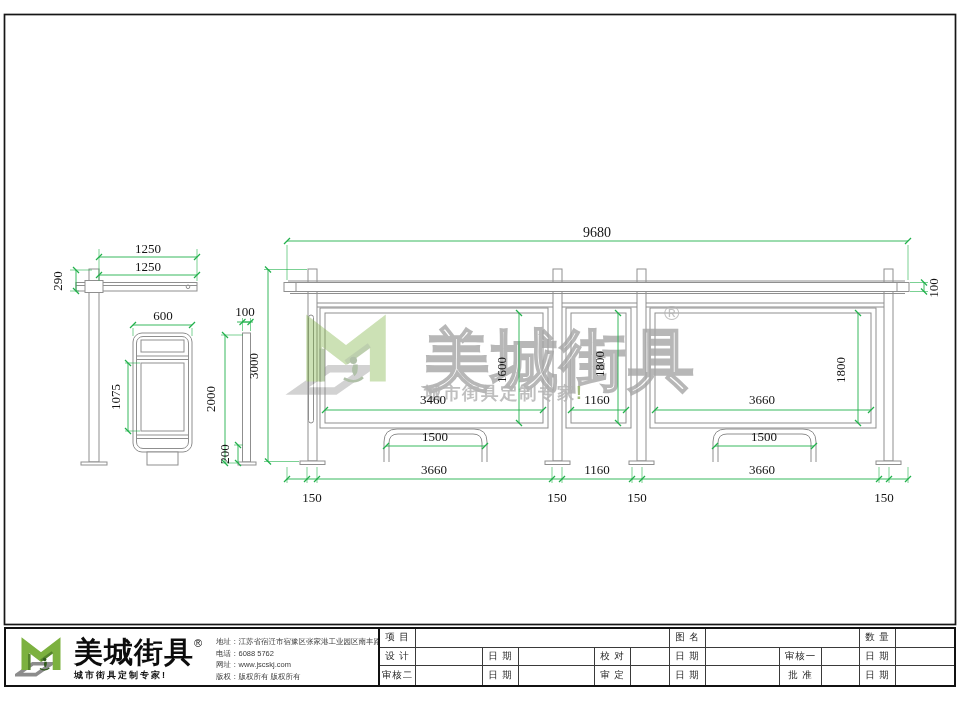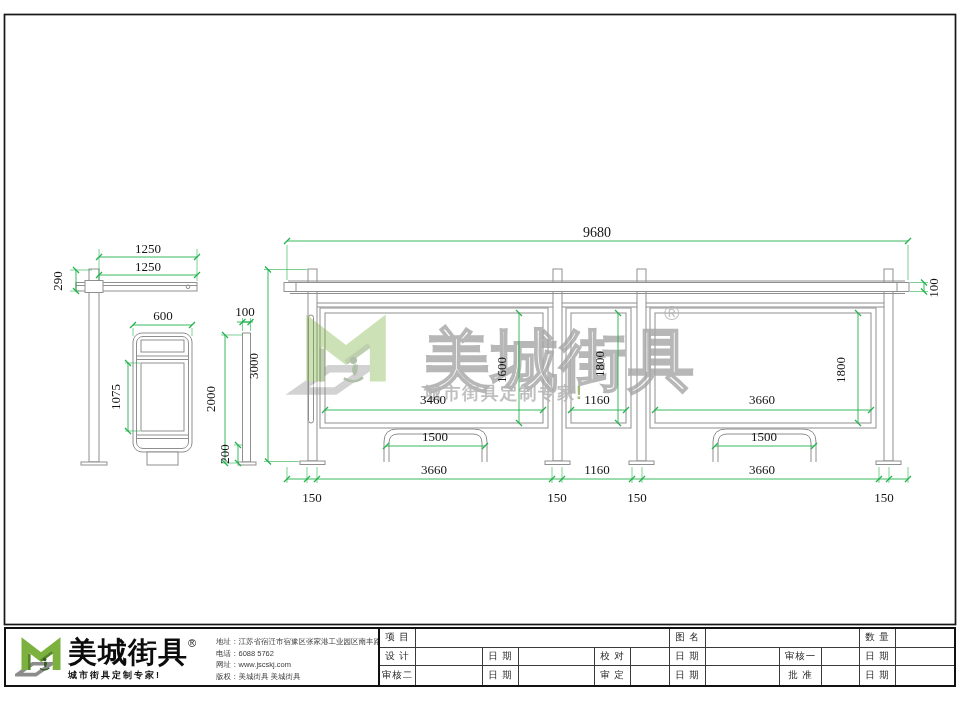--- a/index.html
+++ b/index.html
@@ -10,21 +10,21 @@
   .dim-label.big{font-size:14px;}
   .wm-brand{fill:#ffffff;fill-opacity:.85;stroke:#a6a6a6;stroke-width:1.6px;letter-spacing:2px;
             font-family:"Liberation Sans",sans-serif;font-weight:700;}
   .wm-reg{fill:#b3b3b3;font-family:"Liberation Sans",sans-serif;}
   .wm-tag{fill:#b4b4b4;font-family:"Liberation Sans",sans-serif;font-weight:700;letter-spacing:1.5px;}
   .wm-tag .mark{fill:#8fae62;}
 
   
   .titleblock{position:absolute;left:4px;top:627px;width:952px;height:60px;border:2px solid #111;
               display:flex;box-sizing:border-box;background:#fff;}
-  .tb-logo{width:206px;display:flex;align-items:center;padding-left:8px;box-sizing:border-box;}
+  .tb-logo{width:206px;display:flex;align-items:center;padding-left:8px;box-sizing:border-box;gap:6px;}
   .tb-logo-text{display:flex;flex-direction:column;justify-content:center;}
   .tb-brand{font-size:29px;font-weight:700;color:#0c0c0c;letter-spacing:1px;line-height:30px;white-space:nowrap;}
   .tb-brand sup{font-size:11px;font-weight:400;position:relative;top:-4px;}
   .tb-slogan{font-size:9px;font-weight:700;color:#141414;letter-spacing:2px;margin-top:2px;white-space:nowrap;}
   .tb-contact{width:166px;box-sizing:border-box;padding:7px 2px 0 4px;font-size:7.5px;line-height:11.5px;
               color:#3c3c3c;white-space:nowrap;overflow:hidden;}
   .tb-table{flex:1;border-left:2px solid #111;display:grid;
             grid-template-columns:36px 67px 36px 76px 36px 39px 36px 74px 42px 38px 36px 1fr;
             grid-template-rows:1fr 1fr 1fr;box-sizing:border-box;text-align:center;}
   .cell{border-right:1px solid #3a3a3a;border-bottom:1px solid #3a3a3a;display:flex;align-items:center;
@@ -245,21 +245,21 @@
     </svg>
     <div class="tb-logo-text">
       <div class="tb-brand"><span>美城街具</span><sup>®</sup></div>
       <div class="tb-slogan">城市街具定制专家!</div>
     </div>
   </div>
   <div class="tb-contact">
     <div><span>地址：</span><span>江苏省宿迁市宿豫区张家港工业园区南丰路西侧1号</span></div>
     <div><span>电话：</span><span>6088 5762</span></div>
     <div><span>网址：</span><span>www.jscskj.com</span></div>
-    <div><span>版权：</span><span>美城街具 美城街具</span></div>
+    <div><span>版权：</span><span>版权所有 版权所有</span></div>
   </div>
   <div class="tb-table">
 
     <div class="cell">项 目</div>
     <div class="cell val sp5"></div>
     <div class="cell">图 名</div>
     <div class="cell val sp3"></div>
     <div class="cell">数 量</div>
     <div class="cell val nr"></div>
 

